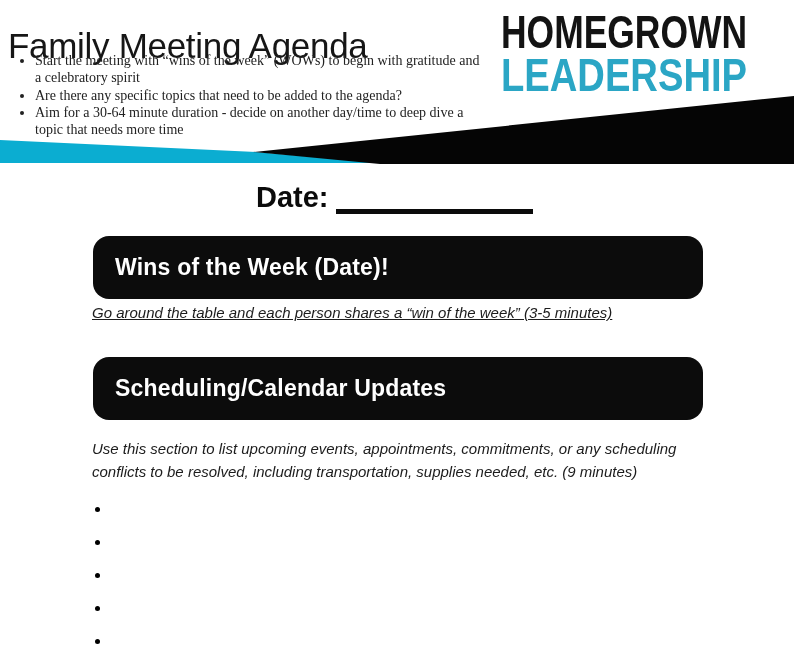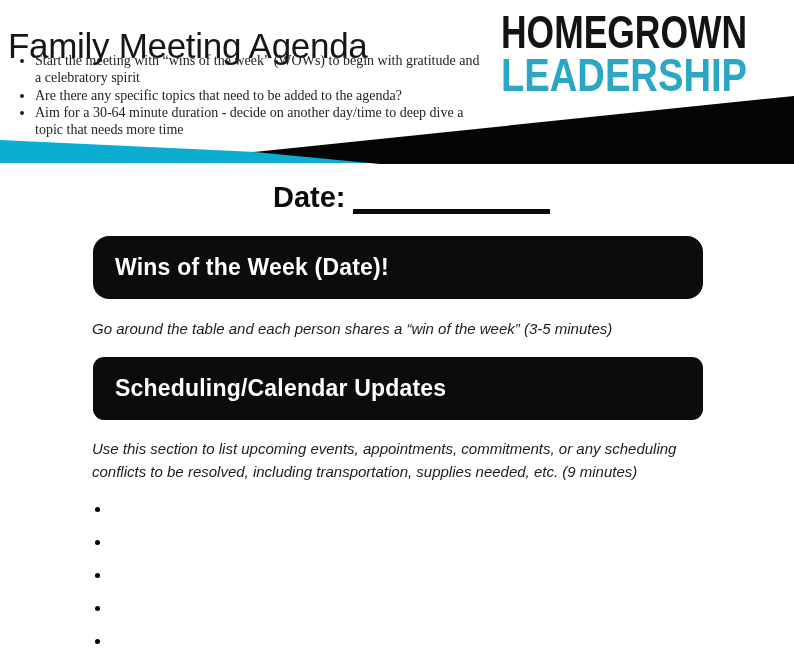--- a/index.html
+++ b/index.html
@@ -13,41 +13,41 @@
   }
   .intro-list{
     position:absolute;left:10px;top:53px;width:452px;
     margin:0;padding:0 0 0 25px;
     font-size:14px;line-height:16.8px;color:#222;
   }
   .intro-list li{margin:0 0 1px 0;font-family:Liberation Serif, serif;}
   .logo{position:absolute;left:497px;top:12px;width:250px;height:86px;}
   .banner{position:absolute;left:0;top:90px;width:794px;height:80px;}
   .date-row{
-    position:absolute;left:273px;top:181px;display:flex;align-items:flex-end;
+    position:absolute;left:256px;top:181px;display:flex;align-items:flex-end;
   }
   .date-label{font-size:29px;font-weight:bold;color:#0b0b0b;}
   .date-blank{
     width:197px;height:26px;border-bottom:5px solid #0b0b0b;margin-left:7px;
   }
   .section-bar{
     position:absolute;left:93px;width:610px;height:63px;
     background:#0c0c0c;border-radius:16px;
     display:flex;align-items:center;
   }
   .section-bar .heading{
     color:#ffffff;font-weight:bold;font-size:23px;letter-spacing:0.2px;
     padding-left:22px;white-space:nowrap;
   }
   .bar-1{top:236px;}
-  .bar-2{top:357px;border-radius:11px;}
+  .bar-2{top:357px;}
   .section-desc{
     position:absolute;left:92px;font-style:italic;font-size:15px;color:#1c1c1c;
   }
-  .desc-1{top:320px;width:640px;}
+  .desc-1{top:304px;width:640px;text-decoration:underline;}
   .desc-2{top:437px;width:618px;line-height:23px;}
   .empty-bullet-list{
     position:absolute;left:90px;top:500px;margin:0;padding:0 0 0 22px;
     font-size:17px;color:#000;
   }
   .empty-bullet-list li{height:33px;}
 </style>
 </head>
 <body>
 

